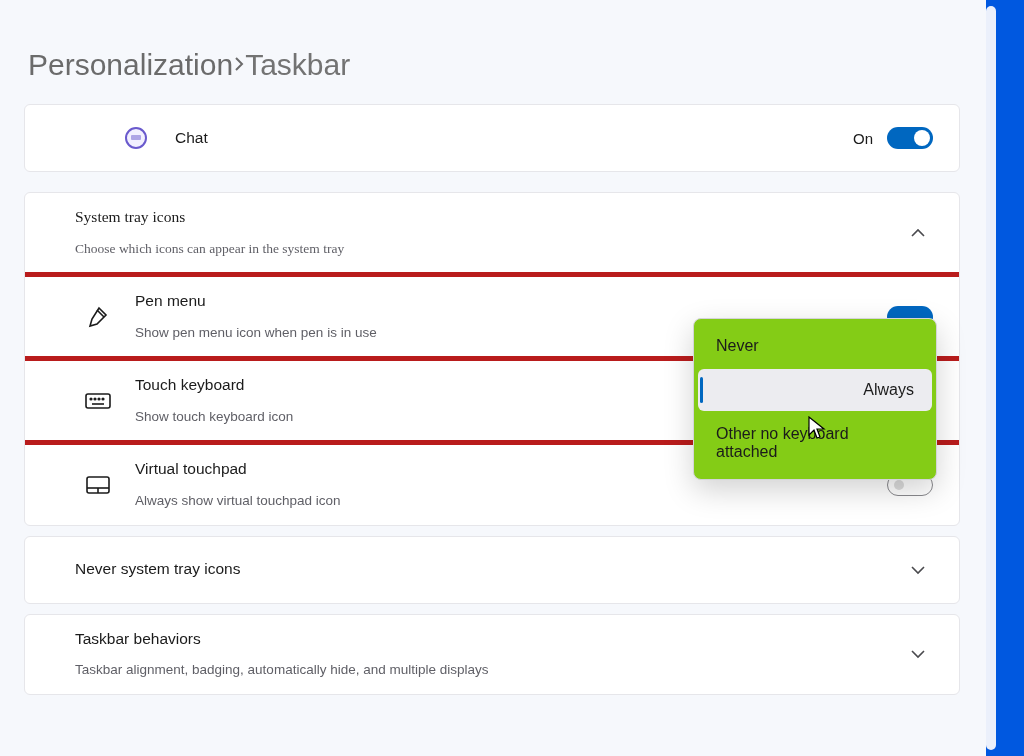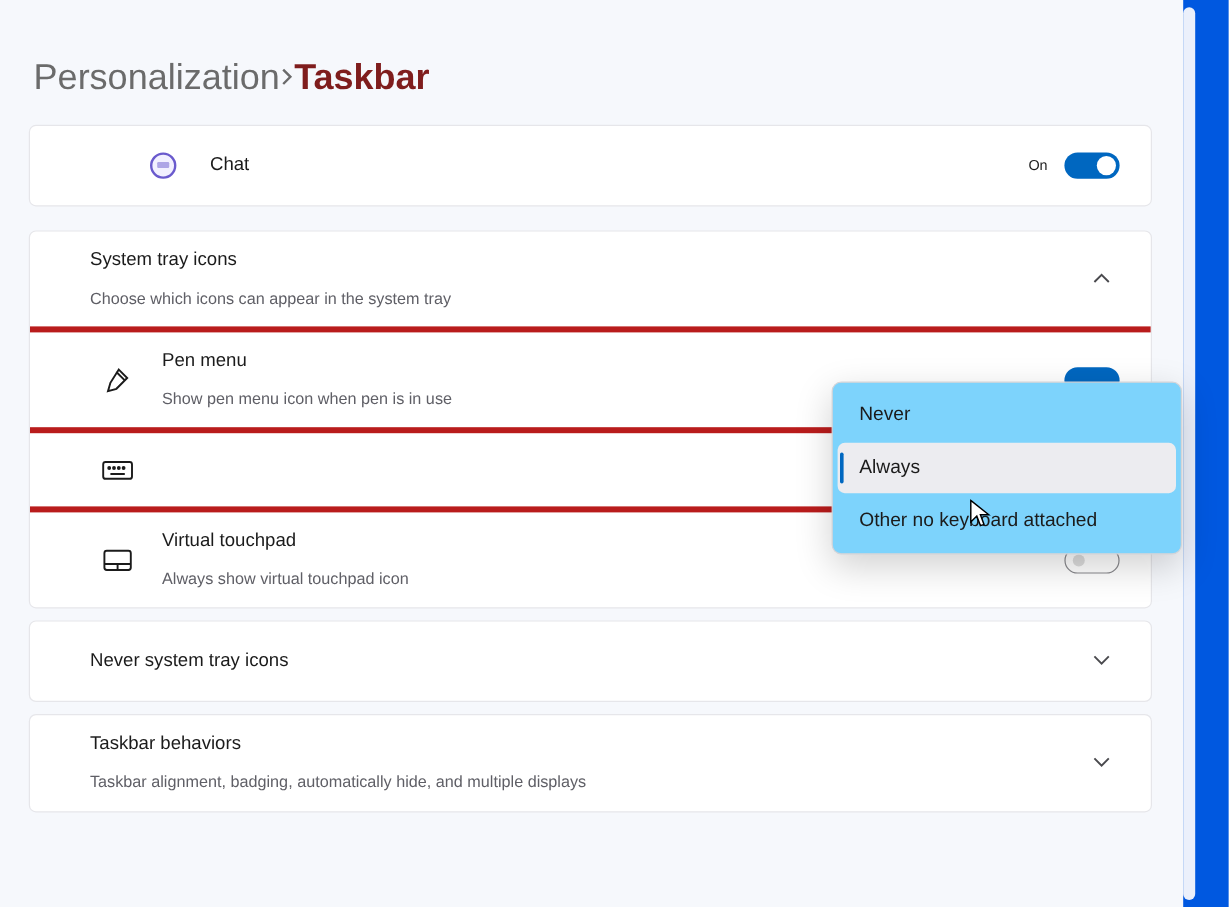--- a/index.html
+++ b/index.html
@@ -32,22 +32,22 @@
   .breadcrumb {
     display: flex;
     align-items: center;
     margin-bottom: 22px;
     font-size: 30px;
     font-weight: 400;
     color: #6b6b6b;
     padding-left: 4px;
   }
   .breadcrumb .current {
-    color: #7f1d1d;
-    font-weight: 700;
+    color: #737373;
+    font-weight: 400;
   }
   .chev-sep {
     font-size: 18px;
     color: #6b6b6b;
   }
   .card {
     background: #fff;
     border: 1px solid #e6e6ea;
     border-radius: 6px;
     margin-bottom: 10px;
@@ -80,21 +80,21 @@
     line-height: 1.35;
     margin-top: 12px;
   }
   .section-head .title { font-size: 15.5px; }
   .controls {
     display: flex;
     align-items: center;
     gap: 14px;
   }
   .state-label {
-    font-size: 12px;
+    font-size: 15px;
     color: #1b1b1b;
   }
   .toggle {
     width: 46px; height: 22px;
     border-radius: 11px;
     position: relative;
     display: inline-block;
   }
   .toggle.on { background: #0067c0; }
   .toggle .knob {
@@ -122,39 +122,40 @@
     left: 4px; top: 6px;
     width: 10px; height: 5px;
     background: #6a5acd;
     opacity: .5;
     border-radius: 1px;
   }
   .dropdown {
     position: absolute;
     top: 318px;
     left: 693px;
-    width: 292px;
-    background: #7dd3fc;
+    width: 244px;
+    background: #84cc16;
     border: 1px solid #d4d4d8;
     border-radius: 8px;
     box-shadow: 0 10px 30px rgba(0,0,0,.18);
     padding: 6px 0;
     z-index: 50;
   }
   .dd-item {
     padding: 12px 22px;
     font-size: 16px;
     color: #1b1b1b;
     position: relative;
   }
   .dd-item.selected {
     background: #ececf0;
     border-radius: 6px;
     margin: 2px 4px;
     padding: 12px 18px;
+    text-align: right;
   }
   .dd-item.selected::before {
     content: "";
     position: absolute;
     left: 2px; top: 8px; bottom: 8px;
     width: 3px;
     background: #0067c0;
     border-radius: 2px;
   }
   .cursor {
@@ -206,21 +207,21 @@
         <span class="state-label">On</span>
         <span class="toggle on">
             <span class="knob"></span>
           </span>
       </div>
     </div>
   </div>
 
   <div class="card">
     <div class="row section-head">
-      <div class="text-slot" style="padding-left:24px;">
+      <div class="text-slot" style="padding-left:24px;font-family:Liberation Serif, serif;">
         <div class="title">System tray icons</div>
         <div class="desc">Choose which icons can appear in the system tray</div>
       </div>
       <div class="expand-chev">
         <svg width="14" height="10" viewBox="0 0 14 10">
             <path d="M1 8l6-6 6 6" fill="none" stroke="#4a4a4e" stroke-width="1.6"></path>
           </svg>
       </div>
     </div>
 
@@ -244,20 +245,24 @@
       <div class="icon-slot">
         <svg width="26" height="20" viewBox="0 0 26 20" fill="none" stroke="#1b1b1b" stroke-width="1.6">
           <rect x="1" y="3" width="24" height="14" rx="2"></rect>
           <circle cx="6" cy="8" r="0.8" fill="#1b1b1b"></circle>
             <circle cx="10" cy="8" r="0.8" fill="#1b1b1b"></circle>
             <circle cx="14" cy="8" r="0.8" fill="#1b1b1b"></circle>
             <circle cx="18" cy="8" r="0.8" fill="#1b1b1b"></circle>
           <line x1="7" y1="13" x2="19" y2="13"></line>
         </svg>
       </div>
+      <div class="text-slot">
+        <div class="title">Touch keyboard</div>
+        <div class="desc">Show touch keyboard icon</div>
+      </div>
       <div class="controls"></div>
     </div>
 
     <div class="row sub">
       <div class="icon-slot">
         <svg width="26" height="20" viewBox="0 0 26 20" fill="none" stroke="#1b1b1b" stroke-width="1.6">
           <rect x="2" y="2" width="22" height="16" rx="2"></rect>
           <line x1="2" y1="13" x2="24" y2="13"></line>
             <line x1="13" y1="13" x2="13" y2="18"></line>
         </svg>

